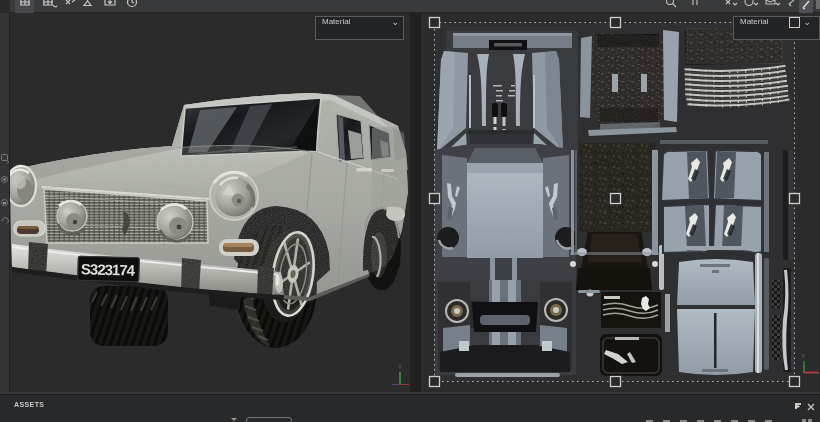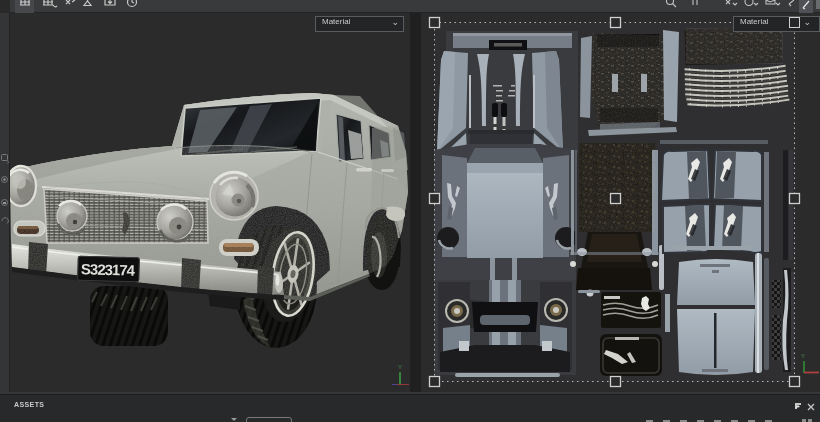--- a/index.html
+++ b/index.html
@@ -5,21 +5,21 @@
 html,body{margin:0;padding:0;width:820px;height:422px;overflow:hidden;background:#2b2b2c;}
 *{box-sizing:border-box;font-family:"Liberation Sans",sans-serif;-webkit-font-smoothing:antialiased;}
 #root{position:absolute;inset:0;width:820px;height:422px;}
 #topbar{position:absolute;left:0;top:0;width:820px;height:13px;background:#393a3c;border-bottom:1px solid #242425;}
 #sidestrip{position:absolute;left:0;top:13px;width:10px;height:379px;background:#343536;border-right:1px solid #222;}
 #vp3d{position:absolute;left:10px;top:13px;width:400px;height:379px;background:#2b2b2c;overflow:hidden;}
 #divider{position:absolute;left:410px;top:13px;width:11px;height:379px;background:#202021;}
 #vp2d{position:absolute;left:421px;top:13px;width:399px;height:379px;background:#2b2b2c;overflow:hidden;}
 #bottombar{position:absolute;left:0;top:392px;width:820px;height:30px;background:#28292a;}
 #bottombar .topline{position:absolute;left:0;top:0;width:820px;height:3px;background:#36373a;border-bottom:1px solid #1d1d1e;}
-.mat{position:absolute;height:16px;background:#232426;border:1px solid #5a5b5e;color:#c9cacb;font-size:8px;line-height:10px;padding-left:6px;}
+.mat{position:absolute;height:24px;background:#232426;border:1px solid #5a5b5e;color:#c9cacb;font-size:8px;line-height:10px;padding-left:6px;}
 .mat .chev{position:absolute;right:4px;top:0px;color:#c5c6c8;font-size:9px;}
 .mat{z-index:5;}
 #tr-handle{position:absolute;left:789px;top:17px;width:11px;height:11px;border:1.3px solid #cfcfcf;background:rgba(43,43,44,.25);z-index:9;}
 </style>
 </head>
 <body>
 <div id="root">
   <div id="topbar">
     <svg width="820" height="13" viewBox="0 0 820 13" style="position:absolute;left:0;top:0;">
       <rect x="0" y="0" width="10" height="13" fill="#29292a"></rect>

